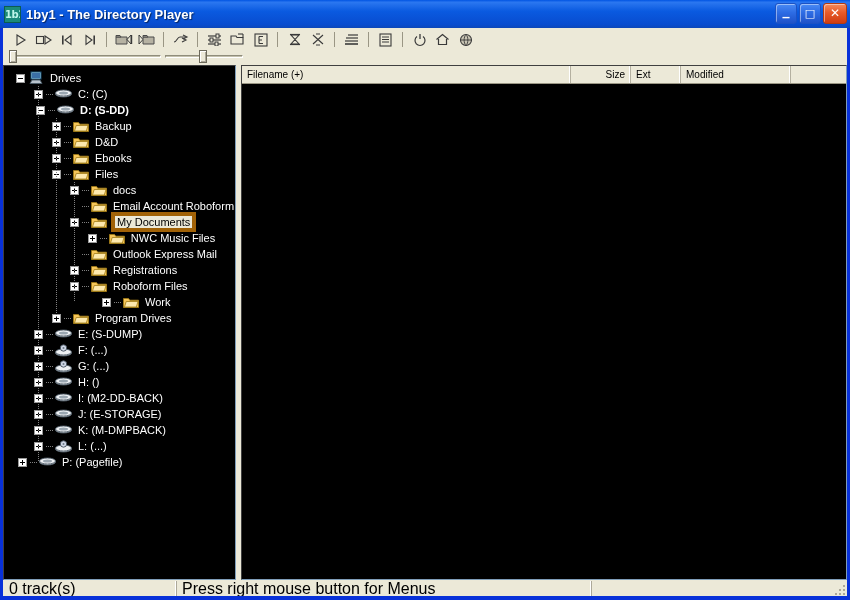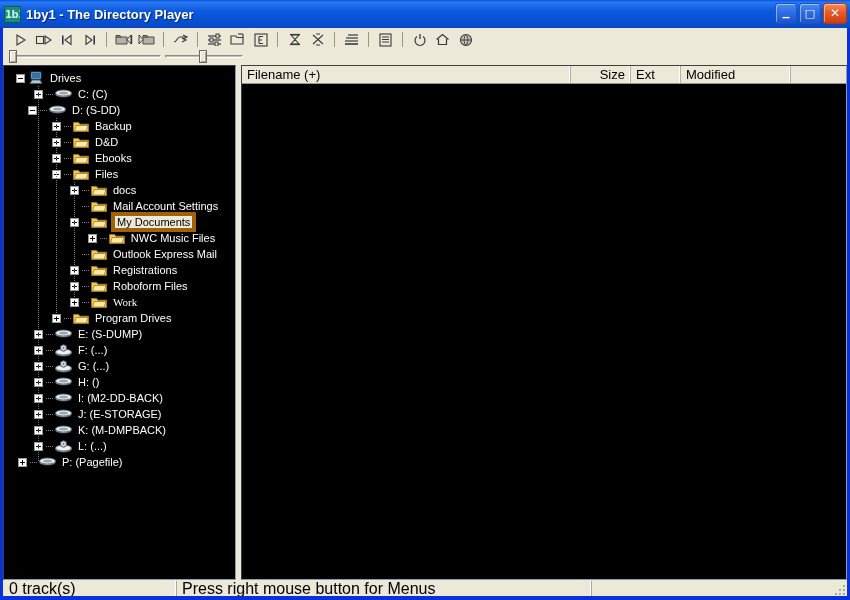--- a/index.html
+++ b/index.html
@@ -245,21 +245,21 @@
     min-width: 0;
   }
   .list-header {
     height: 18px;
     flex: 0 0 18px;
     display: flex;
     background: #ece9d8;
     border-bottom: 1px solid #9a9684;
   }
   .hcell {
-    font-size: 13px;
+    font-size: 10px;
     color: #000000;
     display: flex; align-items: center;
     padding: 0 5px;
     border-right: 1px solid #b4b0a0;
     box-shadow: inset -1px 0 0 #ffffff;
     cursor: default;
     overflow: hidden;
     white-space: nowrap;
   }
   .hcell.filename { flex: 1 1 auto; }
@@ -506,21 +506,21 @@
             <div class="dots"></div>
             <span class="ticon">
               <svg width="17" height="12" viewBox="0 0 17 12">
                 <ellipse cx="8.5" cy="6" rx="8" ry="3" fill="#d8dde2" stroke="#53606b" stroke-width="0.9"></ellipse>
                 <ellipse cx="8.5" cy="5" rx="8" ry="3" fill="#eef1f4" stroke="#53606b" stroke-width="0.9"></ellipse>
                 <ellipse cx="8.5" cy="5" rx="4.5" ry="1.5" fill="#9aa6b0"></ellipse>
               </svg>
             </span>
             <span class="tlabel">C: (C)</span>
           </div>
-          <div class="trow" style="padding-left: 24px;">
+          <div class="trow" style="padding-left: 32px; font-weight: bold;">
             <div class="exp minus"></div>
             <div class="dots"></div>
             <span class="ticon">
               <svg width="17" height="12" viewBox="0 0 17 12">
                 <ellipse cx="8.5" cy="6" rx="8" ry="3" fill="#d8dde2" stroke="#53606b" stroke-width="0.9"></ellipse>
                 <ellipse cx="8.5" cy="5" rx="8" ry="3" fill="#eef1f4" stroke="#53606b" stroke-width="0.9"></ellipse>
                 <ellipse cx="8.5" cy="5" rx="4.5" ry="1.5" fill="#9aa6b0"></ellipse>
               </svg>
             </span>
             <span class="tlabel">D: (S-DD)</span>
@@ -582,21 +582,21 @@
           </div>
           <div class="trow" style="padding-left: 66px;">
             <div class="exp none"></div>
             <div class="dots"></div>
             <span class="ticon">
               <svg width="16" height="13" viewBox="0 0 16 13">
                 <path d="M0.5,11.5 L0.5,2.5 L5.5,2.5 L6.8,4.2 L15.5,4.2 L15.5,11.5 Z" fill="#f6c659" stroke="#a07b16" stroke-width="0.9"></path>
                 <path d="M1.5,11 L3.2,5.5 L15,5.5 L13.3,11 Z" fill="#fde9ae" stroke="#a07b16" stroke-width="0.8"></path>
               </svg>
             </span>
-            <span class="tlabel">Mail Account Settings</span>
+            <span class="tlabel">Email Account Roboform</span>
           </div>
           <div class="trow selected" style="padding-left: 66px;">
             <div class="exp plus"></div>
             <div class="dots"></div>
             <span class="ticon">
               <svg width="16" height="13" viewBox="0 0 16 13">
                 <path d="M0.5,11.5 L0.5,2.5 L5.5,2.5 L6.8,4.2 L15.5,4.2 L15.5,11.5 Z" fill="#f6c659" stroke="#a07b16" stroke-width="0.9"></path>
                 <path d="M1.5,11 L3.2,5.5 L15,5.5 L13.3,11 Z" fill="#fde9ae" stroke="#a07b16" stroke-width="0.8"></path>
               </svg>
             </span>
@@ -639,21 +639,21 @@
             <div class="exp plus"></div>
             <div class="dots"></div>
             <span class="ticon">
               <svg width="16" height="13" viewBox="0 0 16 13">
                 <path d="M0.5,11.5 L0.5,2.5 L5.5,2.5 L6.8,4.2 L15.5,4.2 L15.5,11.5 Z" fill="#f6c659" stroke="#a07b16" stroke-width="0.9"></path>
                 <path d="M1.5,11 L3.2,5.5 L15,5.5 L13.3,11 Z" fill="#fde9ae" stroke="#a07b16" stroke-width="0.8"></path>
               </svg>
             </span>
             <span class="tlabel">Roboform Files</span>
           </div>
-          <div class="trow" style="padding-left: 66px; font-family: Liberation Serif, serif;">
+          <div class="trow" style="padding-left: 98px;">
             <div class="exp plus"></div>
             <div class="dots"></div>
             <span class="ticon">
               <svg width="16" height="13" viewBox="0 0 16 13">
                 <path d="M0.5,11.5 L0.5,2.5 L5.5,2.5 L6.8,4.2 L15.5,4.2 L15.5,11.5 Z" fill="#f6c659" stroke="#a07b16" stroke-width="0.9"></path>
                 <path d="M1.5,11 L3.2,5.5 L15,5.5 L13.3,11 Z" fill="#fde9ae" stroke="#a07b16" stroke-width="0.8"></path>
               </svg>
             </span>
             <span class="tlabel">Work</span>
           </div>

